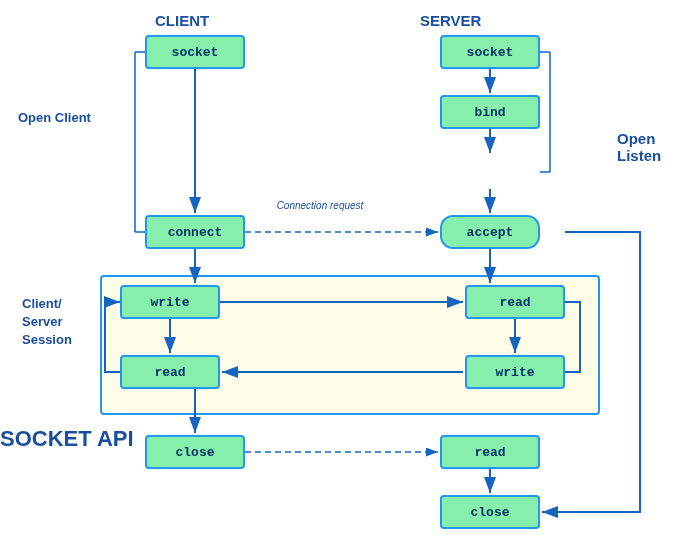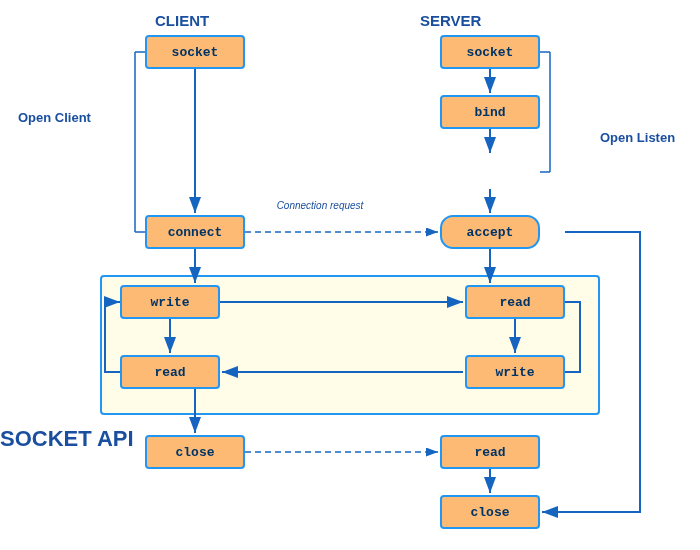--- a/index.html
+++ b/index.html
@@ -34,21 +34,21 @@
       position: absolute;
       font-size: 15px;
       font-weight: bold;
       color: #1a4fa0;
       text-align: center;
     }
 
     
     .box {
       position: absolute;
-      background: #fdba74;
+      background: #86efac;
       border: 2px solid #2196f3;
       border-radius: 4px;
       display: flex;
       align-items: center;
       justify-content: center;
       font-family: 'Courier New', monospace;
       font-size: 13px;
       color: #003366;
       font-weight: bold;
     }
@@ -97,22 +97,25 @@
 </head>
 <body>
 
 <div class="diagram-container">
 
   <div class="col-header" style="left:155px; top:12px;">CLIENT</div>
   <div class="col-header" style="left:420px; top:12px;">SERVER</div>
 
   <div class="brace-label" style="left:18px; top:110px; font-size:13px; color:#1a4fa0; font-weight:bold;">Open Client</div>
 
-  <div class="brace-label" style="left:600px; top:130px; font-size:13px; color:#1a4fa0; font-weight:bold;">Open Listen</div>
-
+  <div class="brace-label" style="left:617px; top:130px; font-size:15px; color:#1a4fa0; font-weight:bold;">Open Listen</div>
+
+  <div class="label" style="left:22px; top:295px; line-height:1.4; white-space:pre-line; font-size:13px;">Client/
+Server
+Session</div>
 
   <div class="session-area" style="left:100px; top:275px; width:500px; height:140px;"></div>
 
   <div class="box" style="left:145px; top:35px; width:100px; height:34px;">socket</div>
 
   <div class="box" style="left:440px; top:35px; width:100px; height:34px;">socket</div>
 
   <div class="box" style="left:440px; top:95px; width:100px; height:34px;">bind</div>
 
 

